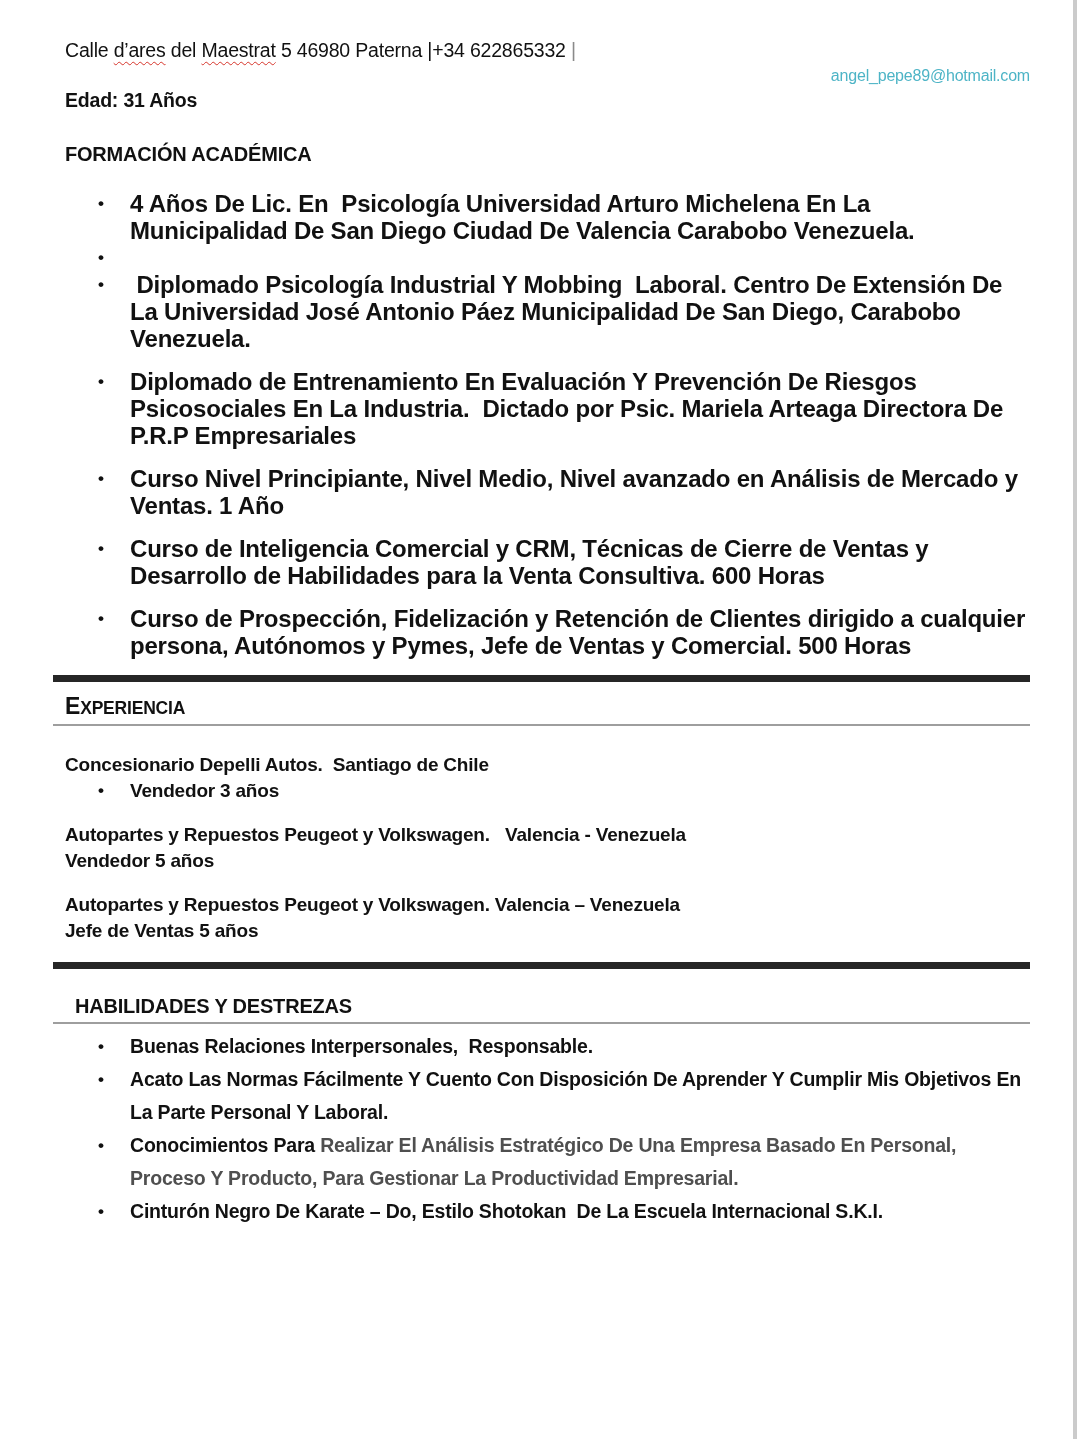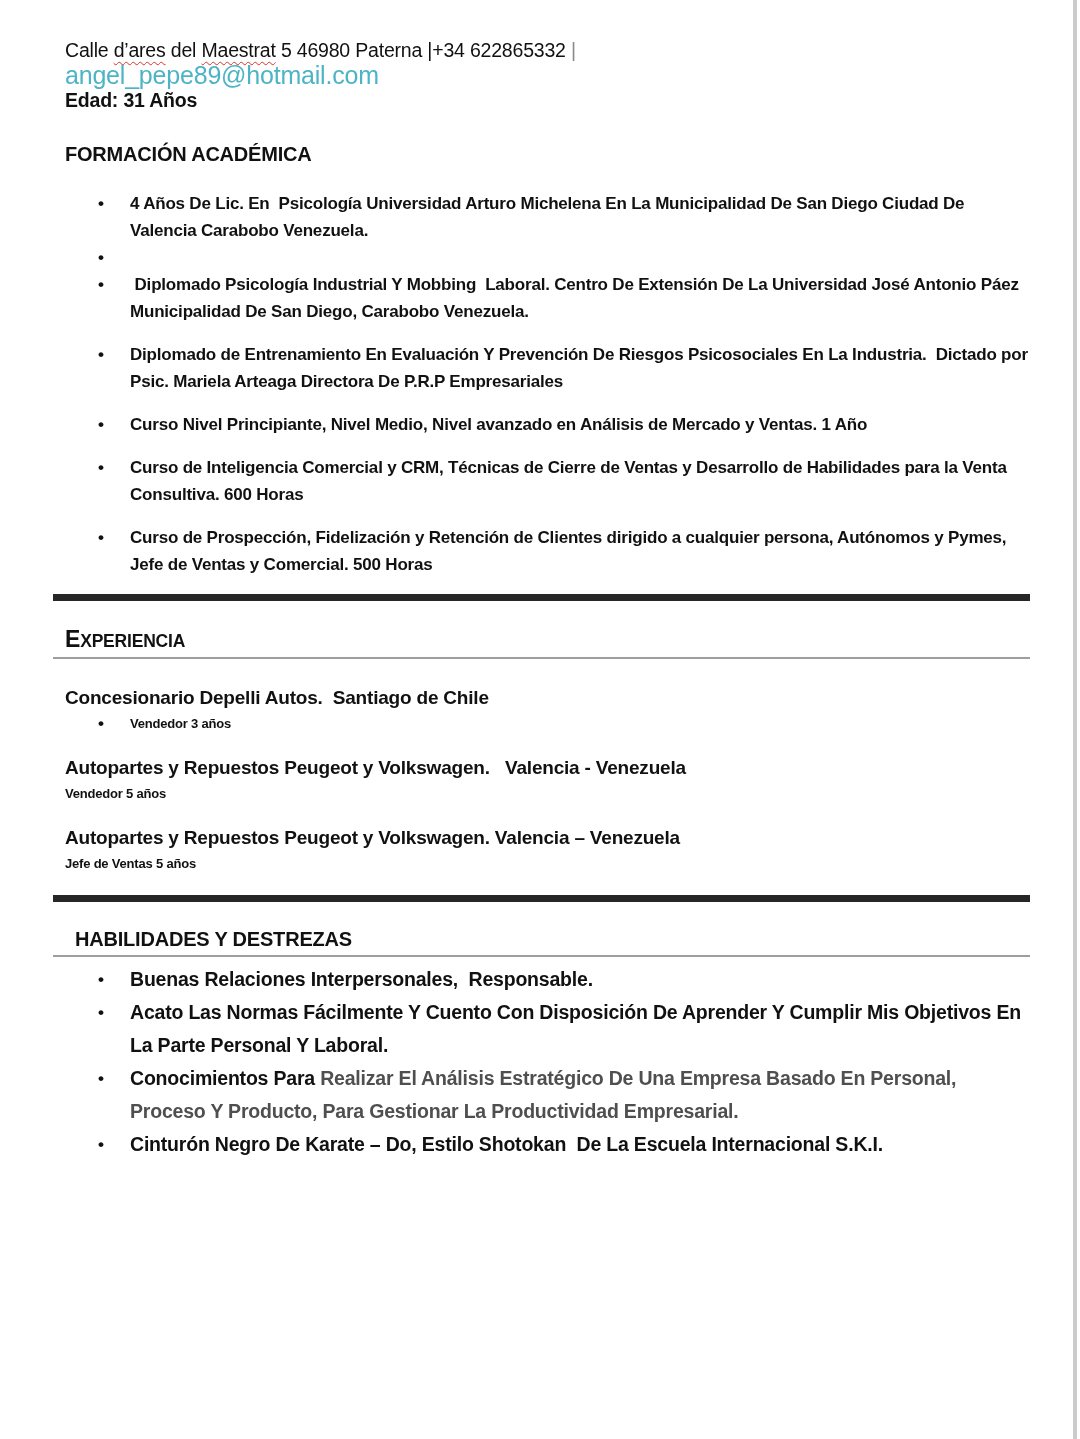--- a/index.html
+++ b/index.html
@@ -30,34 +30,34 @@
     margin:0 0 24px 0;
   }
   .contact{font-size:19.5px;line-height:25px;white-space:pre-wrap;}
   .contact .sq{
     text-decoration:underline;
     text-decoration-style:wavy;
     text-decoration-thickness:1px;
     text-underline-offset:4px;
   }
   .contact .muted{color:#8a8a8a;}
-  .email-line{font-size:25px;line-height:25px;}
+  .email-line{font-size:16px;line-height:25px;text-align:right;}
   .email-line a{text-decoration:none;}
   .bold-line{font-size:19.5px;line-height:25px;font-weight:bold;}
   .section-title{
     font-size:20px;
     font-weight:bold;
     margin:30px 0 0 0;
   }
   ul.blist{list-style:none;margin:24px 0 0 0;padding:0;}
   ul.blist li{
     position:relative;
     padding-left:65px;
     font-weight:bold;
-    font-size:17px;
+    font-size:24px;
     line-height:27px;
     margin-bottom:16px;
     white-space:pre-wrap;
   }
   ul.blist li::before{
     content:"\2022";
     position:absolute;
     left:33px;
     top:0;
     font-size:17px;
@@ -69,27 +69,27 @@
     background:#262626;
     margin:12px 0 0 -12px;
     width:977px;
   }
   .divider-thin{
     height:2px;
     background:#9e9e9e;
     margin:4px 0 0 -12px;
     width:977px;
   }
-  .exp-title{margin:24px 0 0 0;font-weight:bold;}
+  .exp-title{margin:10px 0 0 0;font-weight:bold;}
   .exp-title .cap{font-size:23px;}
   .exp-title .rest{font-size:17.5px;}
   .exp-entries{margin-top:26px;}
   .exp-entry{margin-bottom:18px;}
   .exp-company{font-weight:bold;font-size:19px;line-height:26px;white-space:pre-wrap;}
-  .exp-role{font-weight:bold;font-size:13px;line-height:26px;white-space:pre-wrap;}
+  .exp-role{font-weight:bold;font-size:19px;line-height:26px;white-space:pre-wrap;}
   .exp-role.bulleted{position:relative;padding-left:65px;}
   .exp-role.bulleted::before{
     content:"\2022";
     position:absolute;left:33px;top:0;font-size:17px;
   }
   .skills-title{
     font-size:20px;font-weight:bold;
     margin:26px 0 0 10px;
   }
   ul.skills{list-style:none;margin:6px 0 0 0;padding:0;}

